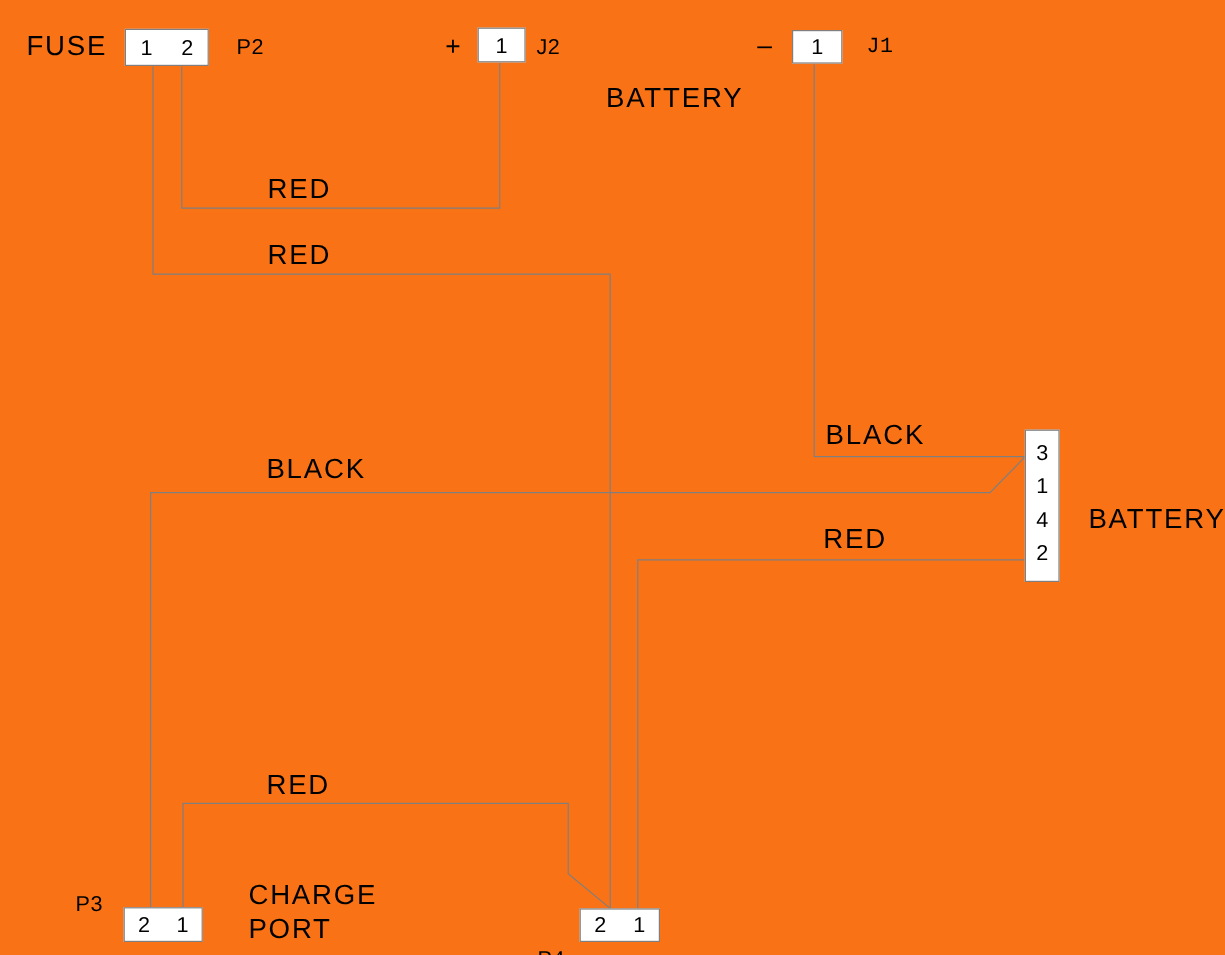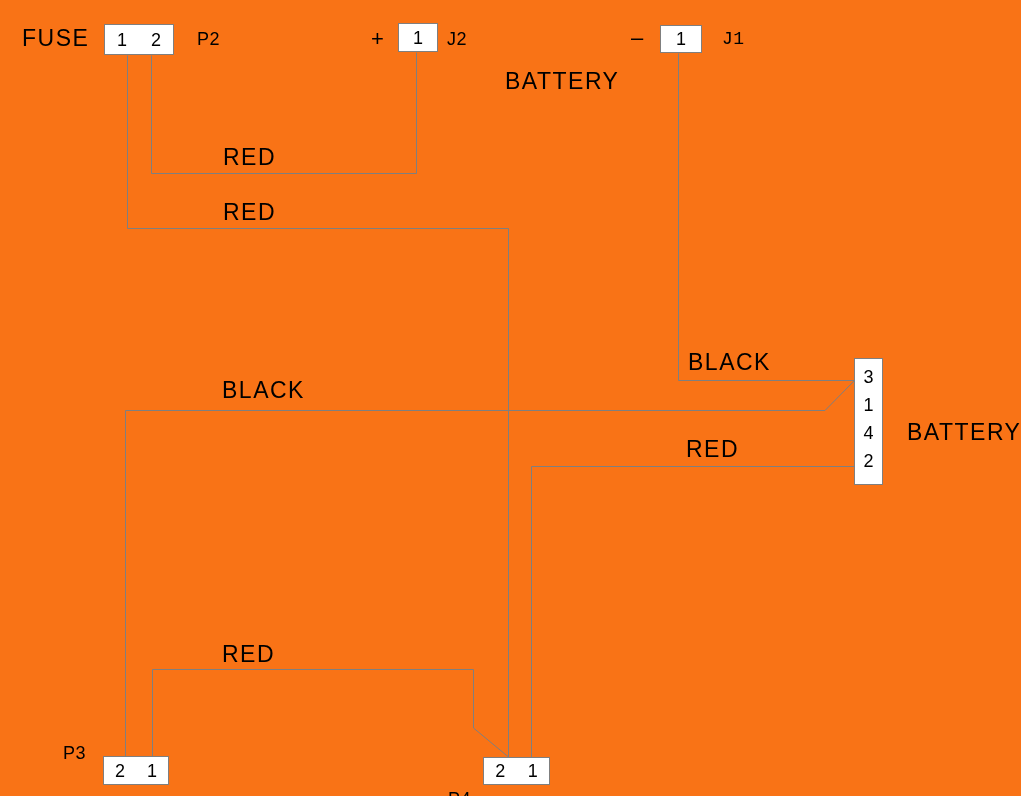--- a/index.html
+++ b/index.html
@@ -104,20 +104,21 @@
     <span class="pin">4</span>
     <span class="pin">2</span>
   </div>
   <span class="lbl lbl-main" style="left:907px; top:421px;">BATTERY</span>
 
   <span class="lbl lbl-ref" style="left:63px; top:744px;">P3</span>
   <div class="conn-box" style="left:103px; top:756px; width:66px; height:29px;">
     <span class="pin">2</span>
     <span class="pin">1</span>
   </div>
+  <span class="lbl lbl-main two-line" style="left:207px; top:731px;"><span>CHARGE</span><br><span>PORT</span></span>
 
   <span class="lbl lbl-ref" style="left:448px; top:763px;margin-top:27px;">P4</span>
   <div class="conn-box" style="left:483px; top:757px; width:67px; height:28px;">
     <span class="pin">2</span>
     <span class="pin">1</span>
   </div>
 
 </div>
 
 </body></html>

